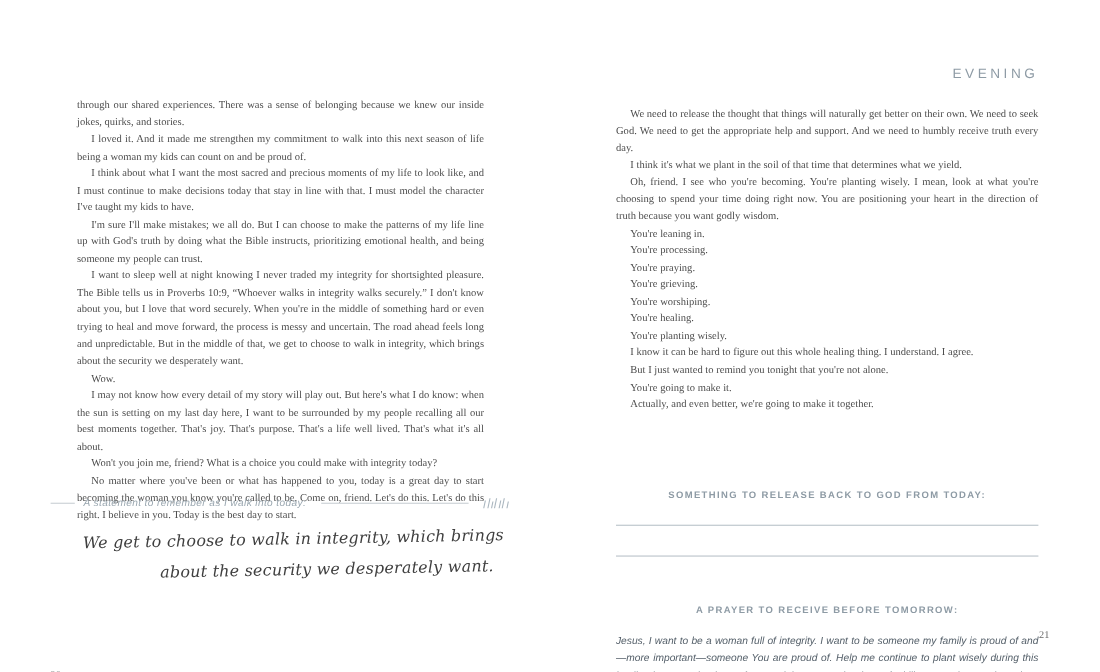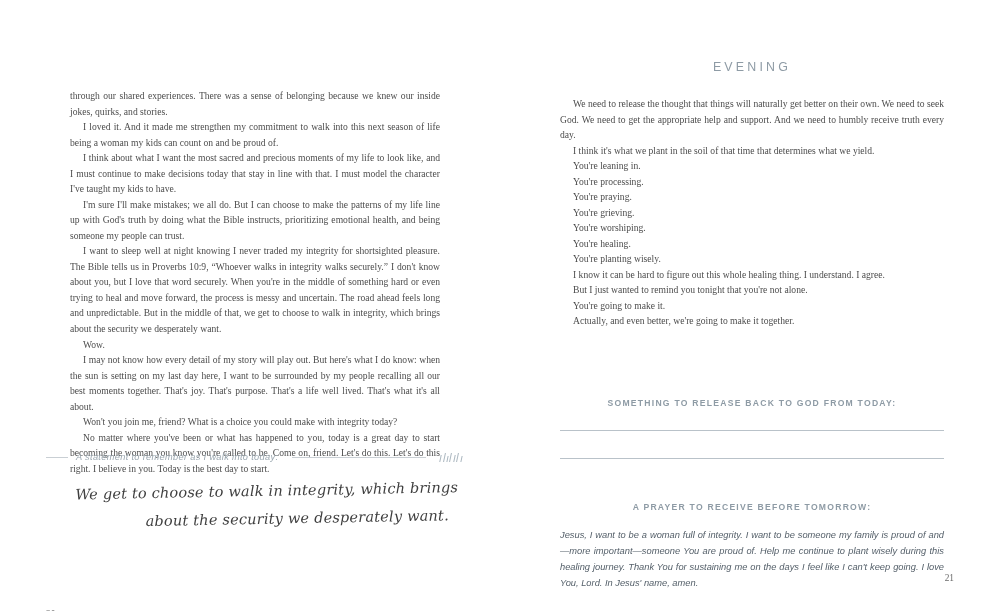--- a/index.html
+++ b/index.html
@@ -122,21 +122,21 @@
     display: block;
     padding-left: 60px;
   }
 
   
   .evening-title {
     font-family: "Liberation Sans", sans-serif;
     font-size: 12.4px;
     letter-spacing: 3.2px;
     color: #8e9ba5;
-    text-align: center;
+    text-align: right;
     margin: 8px 0 22px 0;
   }
   .section-heading {
     font-family: "Liberation Sans", sans-serif;
     font-size: 8.6px;
     letter-spacing: 1.25px;
     color: #8e9ba5;
     text-align: center;
     font-weight: bold;
     margin-top: 43px;
@@ -227,20 +227,21 @@
 
   <div class="gutter"></div>
 
   <div class="page page-right">
 
     <div class="evening-title">EVENING</div>
 
     <div class="body-text">
       <p>We need to release the thought that things will naturally get better on their own. We need to seek God. We need to get the appropriate help and support. And we need to humbly receive truth every day.</p>
       <p>I think it's what we plant in the soil of that time that determines what we yield.</p>
+      <p>Oh, friend. I see who you're becoming. You're planting wisely. I mean, look at what you're choosing to spend your time doing right now. You are positioning your heart in the direction of truth because you want godly wisdom.</p>
       <p>You're leaning in.</p>
       <p>You're processing.</p>
       <p>You're praying.</p>
       <p>You're grieving.</p>
       <p>You're worshiping.</p>
       <p>You're healing.</p>
       <p>You're planting wisely.</p>
       <p>I know it can be hard to figure out this whole healing thing. I understand. I agree.</p>
       <p>But I just wanted to remind you tonight that you're not alone.</p>
       <p>You're going to make it.</p>

